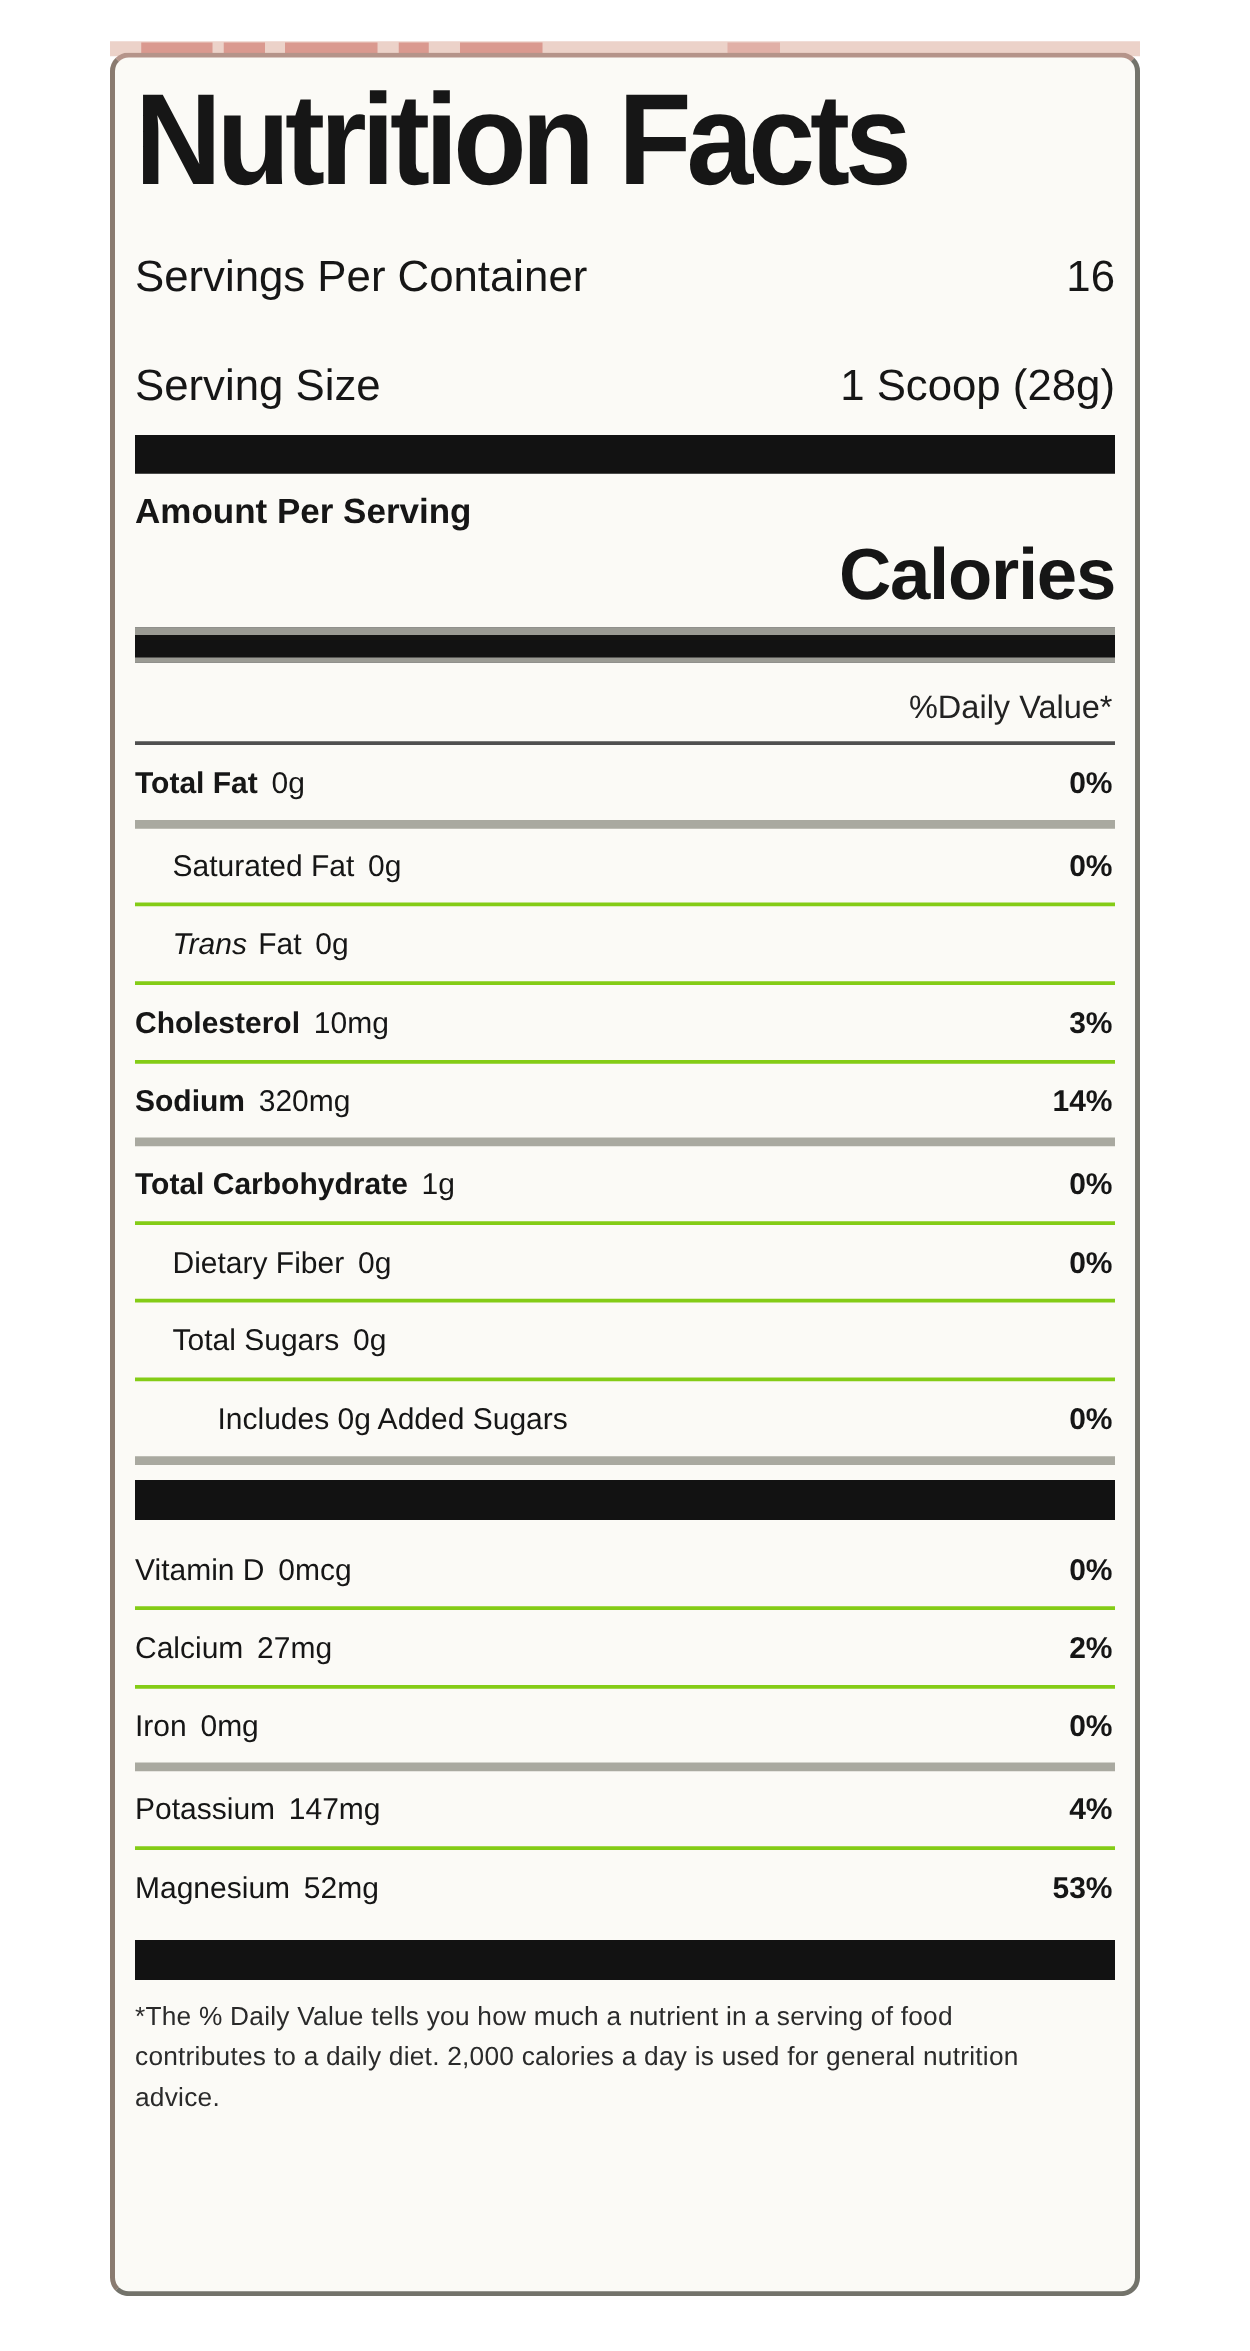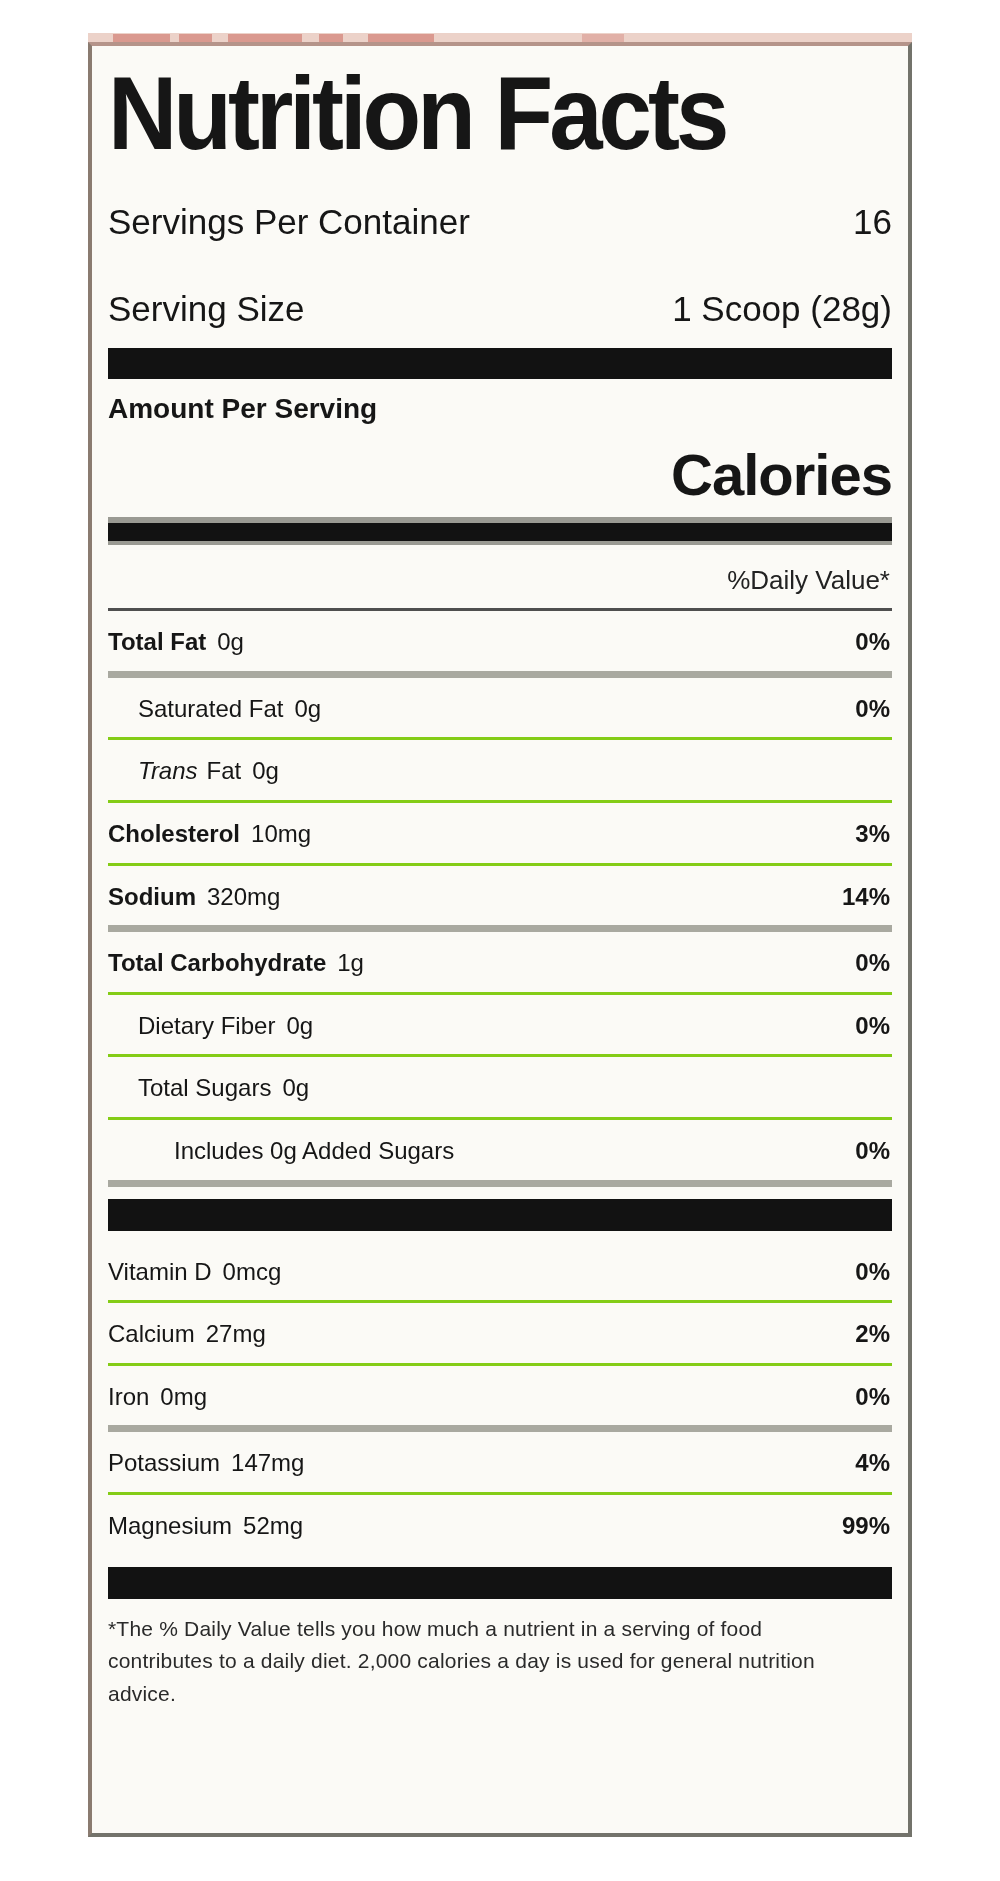--- a/index.html
+++ b/index.html
@@ -22,21 +22,21 @@
   .b3 { left: 17%; width: 9%; }
   .b4 { left: 28%; width: 3%; }
   .b5 { left: 34%; width: 8%; }
   .b6 { left: 60%; width: 5%; opacity: .5; }
 
   .nf-label {
     position: absolute; left: 88px; top: 42px; width: 824px; height: 1795px;
     background: #fbfaf6;
     border: 4px solid;
     border-color: #b5948a #73736b #73736b #8a7b70;
-    border-radius: 0;
+    border-radius: 15px;
     padding: 10px 16px 18px 16px;
     overflow: hidden;
   }
 
   .title {
     font-size: 96px; font-weight: bold; letter-spacing: -4px; line-height: 1.02;
     transform: scaleY(1.08); transform-origin: left top;
     margin: 4px 0 18px 0; white-space: nowrap;
   }
 
@@ -44,21 +44,21 @@
     display: flex; justify-content: space-between; align-items: baseline;
     font-size: 35px; line-height: 1.35; margin-top: 40px;
   }
 
   .bar { background: #121212; }
   .bar-top    { height: 31px; margin: 16px 0 14px 0; }
   .bar-cal    { height: 28px; margin: 10px 0 8px 0;
                 border-top: 6px solid #9a9a93; border-bottom: 4px solid #9a9a93; }
   .bar-thick  { height: 32px; margin: 12px 0 10px 0; }
 
-  .aps { font-size: 28px; font-weight: bold; letter-spacing: 0; margin-bottom: 18px; }
+  .aps { font-size: 28px; font-weight: bold; letter-spacing: 0; margin-bottom: 3px; }
 
   .cal-row {
     display: flex; justify-content: center; align-items: flex-end;
     margin-top: 2px;
     flex-direction: column;
   }
   .cal-label { font-size: 58px; font-weight: bold; letter-spacing: -1px; line-height: 1.1; }
   .cal-value { font-size: 86px; font-weight: bold; line-height: .92; }
 
   .dv-head {
@@ -186,20 +186,20 @@
     <span class="dv">0%</span>
   </div>
 
   <div class="nrow hr-dark">
     <span class="nm"><span>Potassium</span><span class="amt">147mg</span></span>
     <span class="dv">4%</span>
   </div>
 
   <div class="nrow">
     <span class="nm"><span>Magnesium</span><span class="amt">52mg</span></span>
-    <span class="dv">99%</span>
+    <span class="dv">53%</span>
   </div>
 
   <div class="bar bar-thick"></div>
 
   <p class="footnote">*The % Daily Value tells you how much a nutrient in a serving of food contributes to a daily diet. 2,000 calories a day is used for general nutrition advice.</p>
 
 </div>
 
 </body></html>

